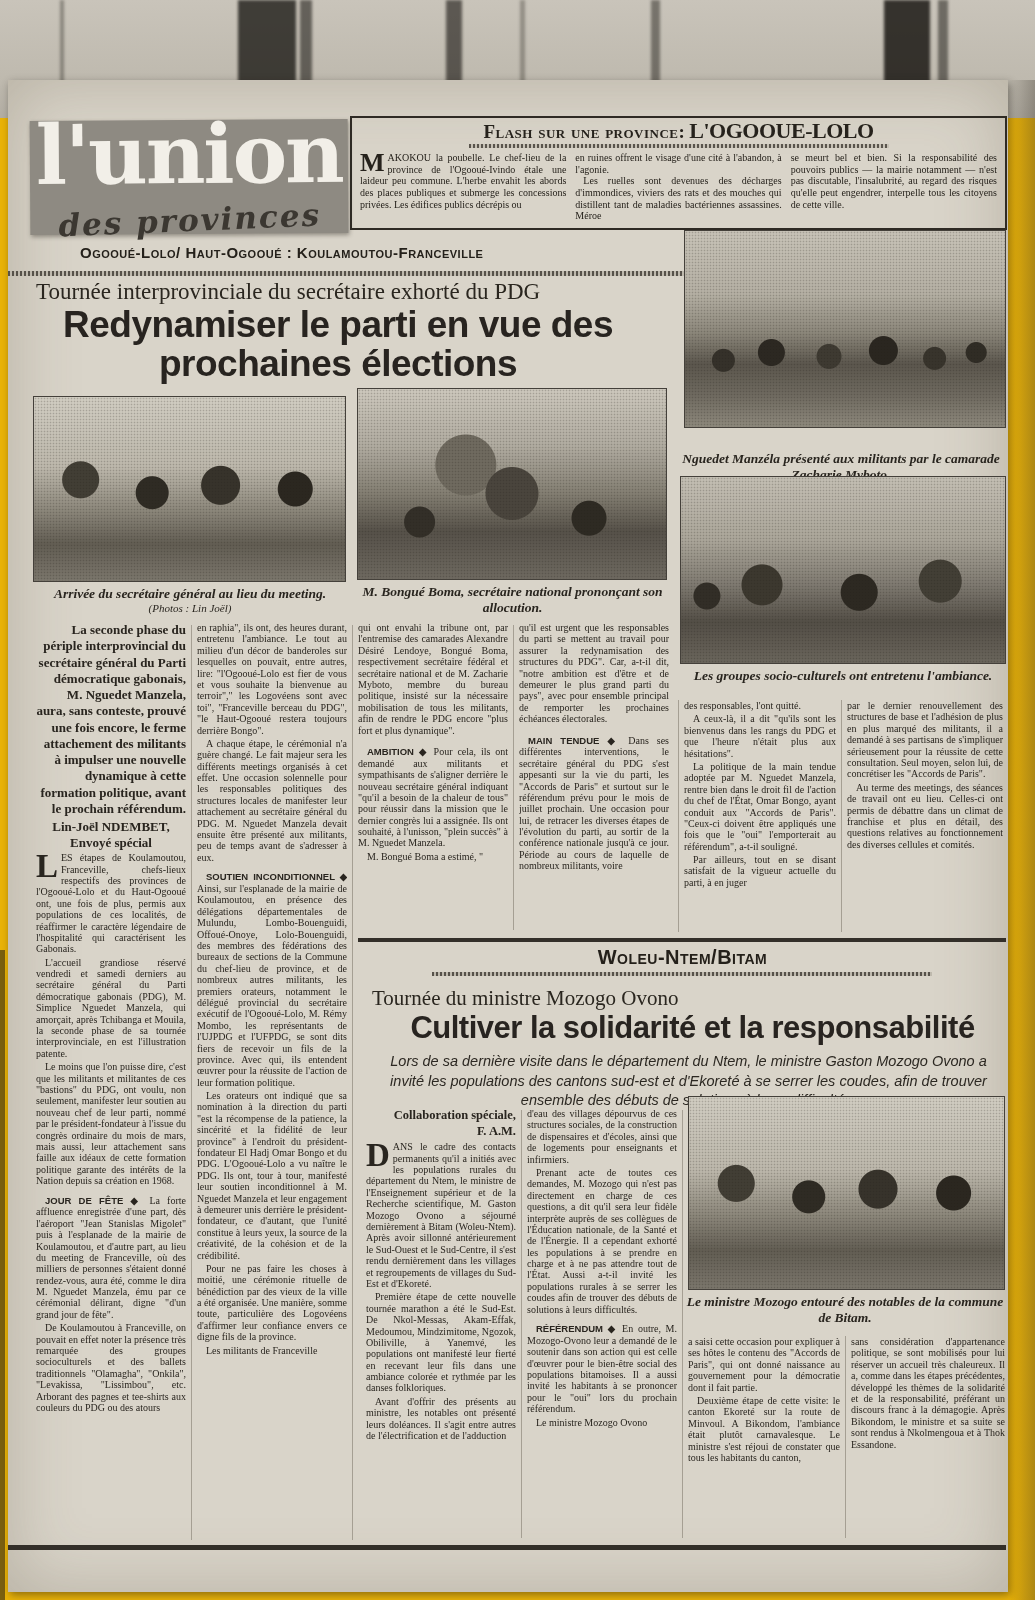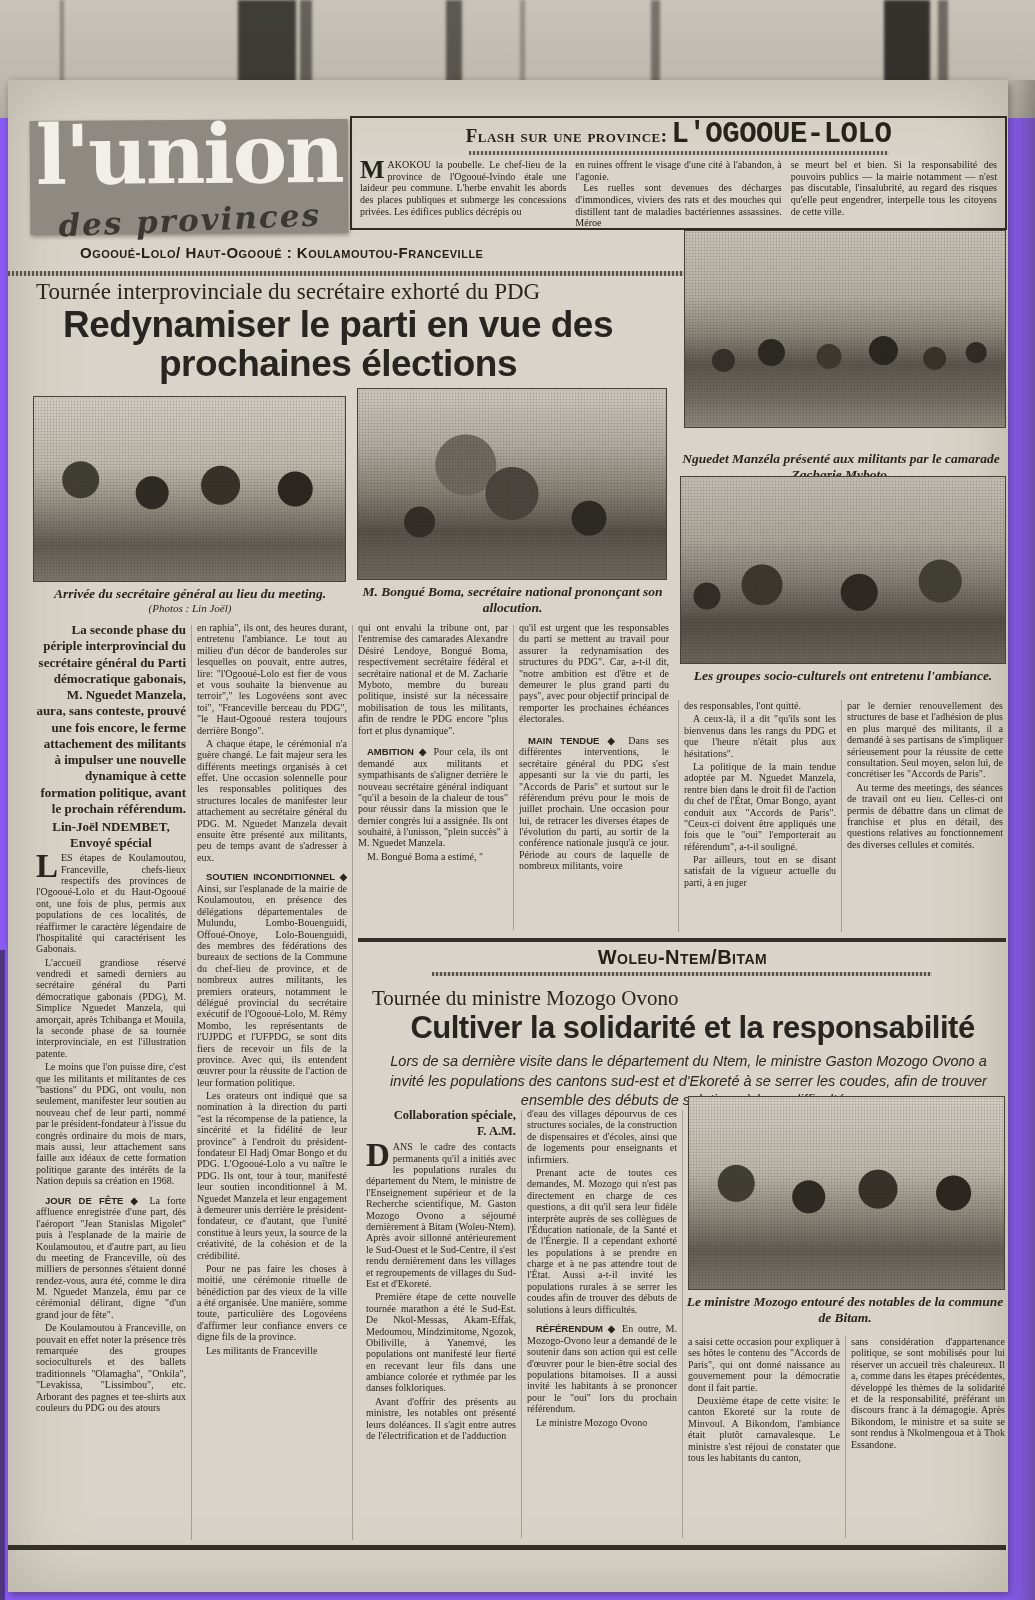--- a/index.html
+++ b/index.html
@@ -1,17 +1,17 @@
 <!DOCTYPE html>
 <html lang="fr"><head>
 <meta charset="utf-8">
 <style>
   html,body{margin:0;padding:0;background:#8f8a81;}
   #page{position:relative;width:1035px;height:1600px;overflow:hidden;
-        background:#8b5cf6;font-family:"Liberation Serif",serif;color:#26221c;}
+        background:#eab308;font-family:"Liberation Serif",serif;color:#26221c;}
   
   .scanband{position:absolute;left:0;top:0;width:1035px;height:118px;
     background:linear-gradient(180deg,#c9c4ba 0%,#beb9ae 70%,#b3aea4 100%);}
   .streak{position:absolute;top:0;filter:blur(1.5px);}
   
   .paper{position:absolute;left:8px;top:80px;width:1000px;height:1512px;
     background:#d9d4c9;
     box-shadow:inset 0 0 70px rgba(92,82,62,.28), 2px 3px 8px rgba(30,26,20,.45);}
   .edge-left{position:absolute;left:0;top:950px;width:5px;height:650px;background:#1d1a15;opacity:.55;}
   .edge-right{position:absolute;right:0;top:80px;width:27px;height:1520px;
@@ -22,21 +22,21 @@
   .masthead .title{position:absolute;left:6px;top:-14px;font-family:"DejaVu Serif",serif;
     font-weight:bold;font-size:82px;letter-spacing:-2px;color:#f2efe8;}
   .masthead .subtitle{position:absolute;left:28px;top:82px;font-family:"DejaVu Serif",serif;
     font-style:italic;font-weight:bold;font-size:31px;letter-spacing:2px;color:#3b3731;
     transform:rotate(-2deg);}
   
   .flashbox{position:absolute;left:350px;top:116px;width:657px;height:114px;
     border:2px solid #2e2a24;box-sizing:border-box;padding:2px 8px 0 8px;}
   .flash-title{text-align:center;line-height:1;}
   .ft-prefix{font-variant:small-caps;font-weight:bold;font-size:19px;letter-spacing:.5px;}
-  .ft-main{font-weight:bold;font-size:29px;font-family:Liberation Mono, monospace;letter-spacing:-.5px;margin-top:48px;}
+  .ft-main{font-weight:bold;font-size:22px;font-family:Liberation Serif, serif;letter-spacing:-.5px;margin-top:48px;}
   .flash-hatch{height:4px;margin:2px auto 4px auto;width:420px;
     background:repeating-linear-gradient(90deg,#5a554d 0 2px,#c6c1b5 2px 4px);}
   .flash-cols{display:flex;gap:9px;}
   .flash-col{flex:1;font-size:10px;line-height:1.17;text-align:justify;}
   .flash-col p{margin:0;}
   .flash-col p + p{text-indent:8px;}
   
   .hatch{position:absolute;height:5px;
     background:repeating-linear-gradient(90deg,#57524a 0 2px,#beb9ad 2px 4px);}
   .banner{position:absolute;font-family:"Liberation Sans",sans-serif;font-weight:bold;
@@ -181,21 +181,21 @@
     <p>Les militants de Franceville</p>
   </div>
 
   <div class="bcol" style="left:358px;top:622px;height:312px;">
     <p class="nind">qui ont envahi la tribune ont, par l'entremise des camarades Alexandre Désiré Lendoye, Bongué Boma, respectivement secrétaire fédéral et secrétaire national et de M. Zacharie Myboto, membre du bureau politique, insisté sur la nécessaire mobilisation de tous les militants, afin de rendre le PDG encore "plus fort et plus dynamique".</p>
     <p style="margin-top:10px;"><span class="lead">AMBITION ◆</span> <span>Pour cela, ils ont demandé aux militants et sympathisants de s'aligner derrière le nouveau secrétaire général indiquant "qu'il a besoin de la chaleur de tous" pour réussir dans la mission que le dernier congrès lui a assignée. Ils ont souhaité, à l'unisson, "plein succès" à M. Nguedet Manzela.</span></p>
     <p>M. Bongué Boma a estimé, "</p>
   </div>
 
   <div class="bcol" style="left:519px;top:622px;height:312px;">
-    <p class="nind">qu'il est urgent que les responsables du parti se mettent au travail pour assurer la redynamisation des structures du PDG". Car, a-t-il dit, "notre ambition est d'être et de demeurer le plus grand parti du pays", avec pour objectif principal de remporter les prochaines échéances électorales.</p>
+    <p class="nind">qu'il est urgent que les responsables du parti se mettent au travail pour assurer la redynamisation des structures du PDG". Car, a-t-il dit, "notre ambition est d'être et de demeurer le plus grand parti du pays", avec pour ensemble principal de remporter les prochaines échéances électorales.</p>
     <p style="margin-top:10px;"><span class="lead">MAIN TENDUE ◆</span> <span>Dans ses différentes interventions, le secrétaire général du PDG s'est appesanti sur la vie du parti, les "Accords de Paris" et surtout sur le référendum prévu pour le mois de juillet prochain. Une occasion pour lui, de retracer les diverses étapes de l'évolution du parti, au sortir de la conférence nationale jusqu'à ce jour. Période au cours de laquelle de nombreux militants, voire</span></p>
   </div>
 
   <div class="bcol" style="left:684px;top:700px;width:152px;height:234px;">
     <p class="nind">des responsables, l'ont quitté.</p>
     <p>A ceux-là, il a dit "qu'ils sont les bienvenus dans les rangs du PDG et que l'heure n'était plus aux hésitations".</p>
     <p>La politique de la main tendue adoptée par M. Nguedet Manzela, rentre bien dans le droit fil de l'action du chef de l'État, Omar Bongo, ayant conduit aux "Accords de Paris". "Ceux-ci doivent être appliqués une fois que le "oui" l'emporterait au référendum", a-t-il souligné.</p>
     <p>Par ailleurs, tout en se disant satisfait de la vigueur actuelle du parti, à en juger</p>
   </div>
 

